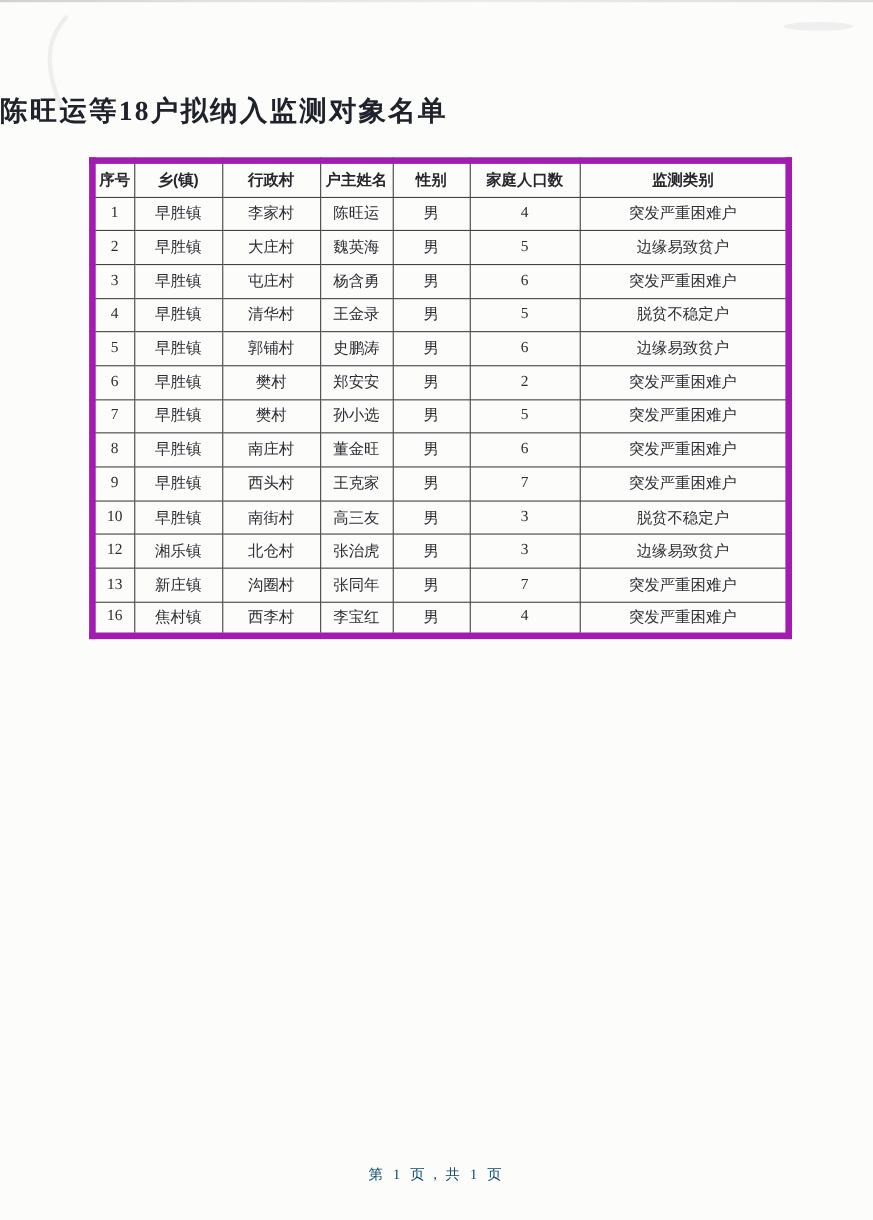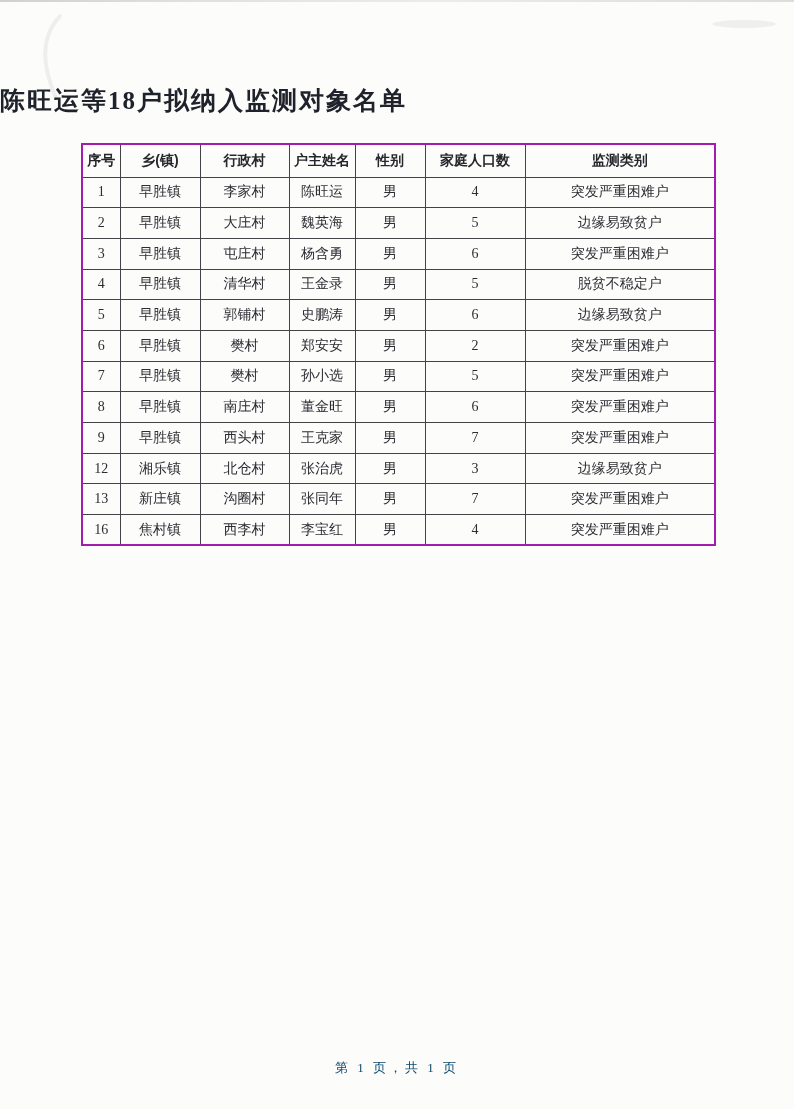--- a/index.html
+++ b/index.html
@@ -54,21 +54,21 @@
   }
   table.monitor-table {
     position: absolute;
     top: 143px;
     left: 81px;
     width: 633px;
     border-collapse: collapse;
     table-layout: fixed;
     font-size: 14px;
     color: #2c2c33;
-    border: 2px solid #a21caf;
+    border: 6px solid #a21caf;
   }
   .monitor-table th,
   .monitor-table td {
     border: 1px solid #434347;
     text-align: center;
     vertical-align: middle;
     padding: 0;
     overflow: hidden;
     white-space: nowrap;
   }
@@ -205,20 +205,29 @@
         <tr>
           <td>9</td>
           <td>早胜镇</td>
           <td>西头村</td>
           <td>王克家</td>
           <td>男</td>
           <td>7</td>
           <td>突发严重困难户</td>
         </tr>
         <tr>
+          <td>10</td>
+          <td>早胜镇</td>
+          <td>南街村</td>
+          <td>高三友</td>
+          <td>男</td>
+          <td>3</td>
+          <td>脱贫不稳定户</td>
+        </tr>
+        <tr>
           <td>12</td>
           <td>湘乐镇</td>
           <td>北仓村</td>
           <td>张治虎</td>
           <td>男</td>
           <td>3</td>
           <td>边缘易致贫户</td>
         </tr>
         <tr>
           <td>13</td>

